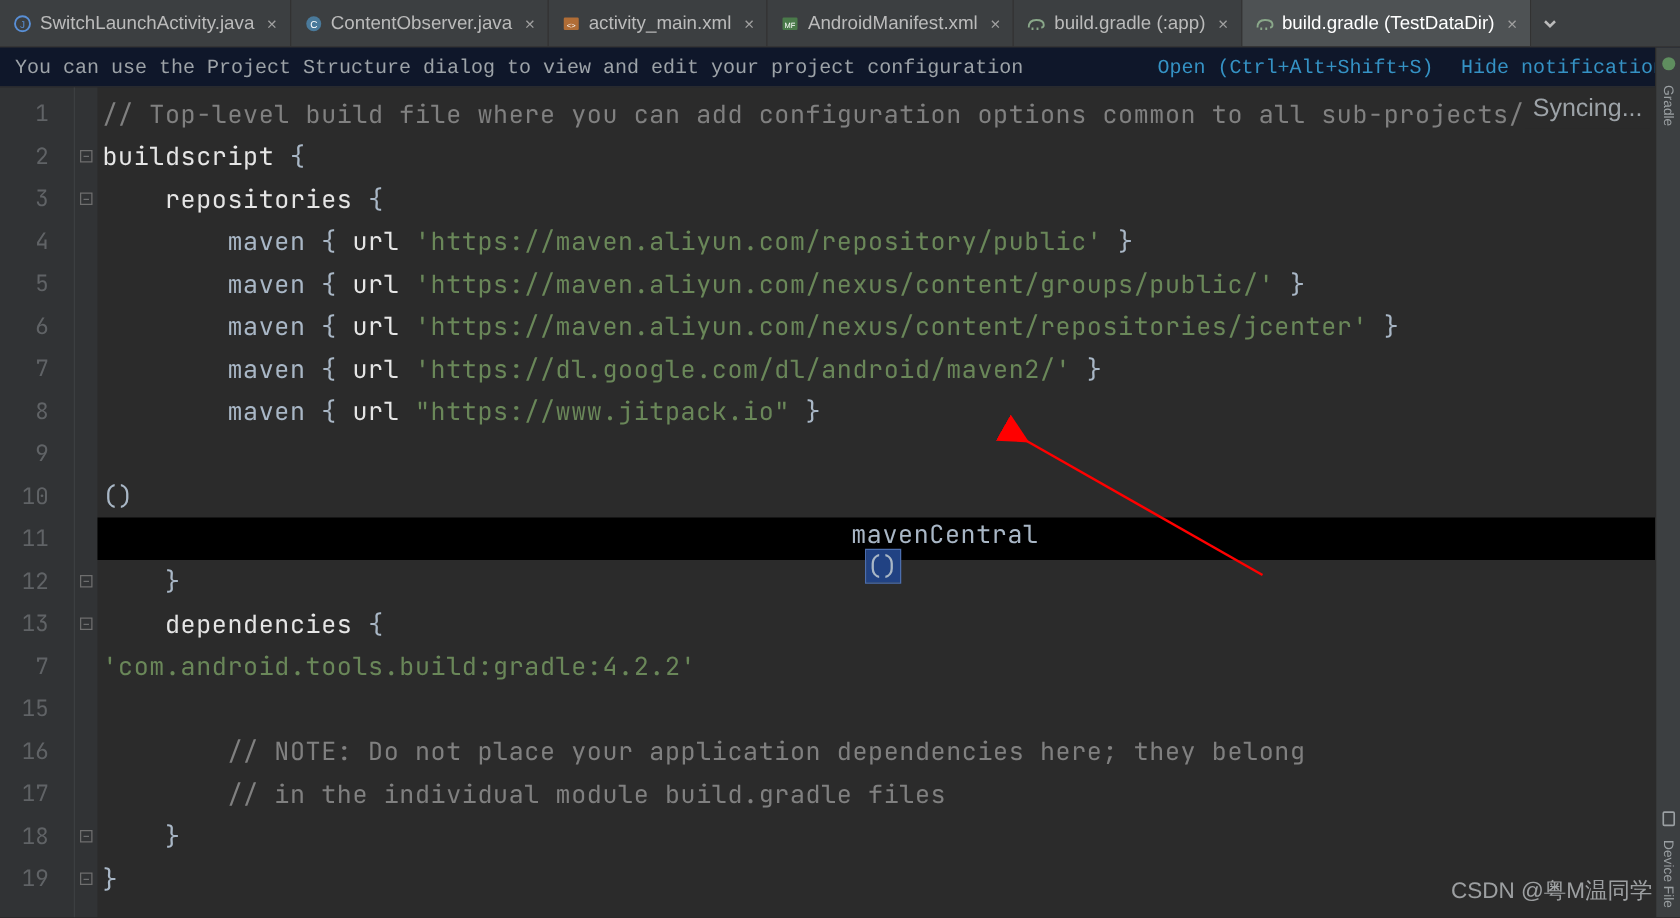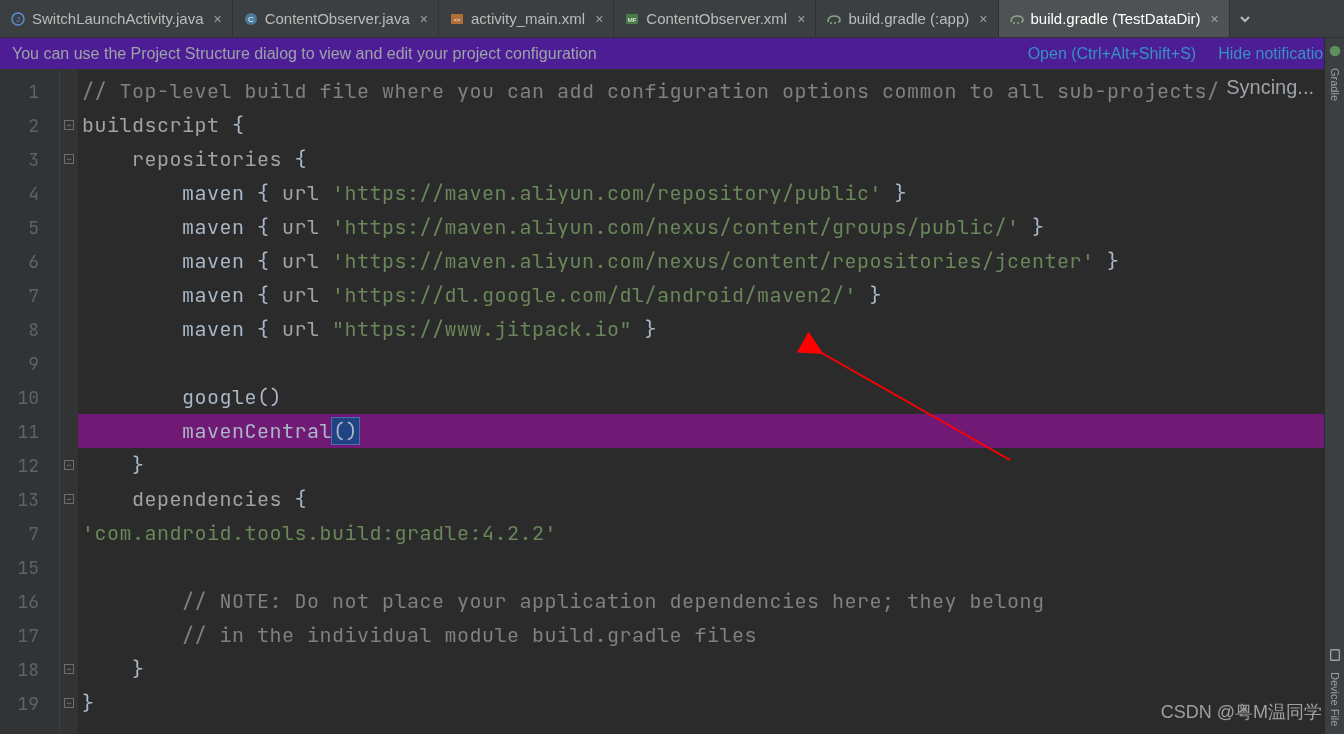--- a/index.html
+++ b/index.html
@@ -43,27 +43,28 @@
   }
   .tab-overflow {
     display: flex; align-items: center; justify-content: center;
     width: 30px;
     color: #bbbbbb;
     font-size: 18px;
   }
   
   .notif {
     height: 32px;
-    background: #4c1d95;
+    background: #0f172a;
     display: flex;
     align-items: center;
     padding: 0 12px;
     font-size: 16px;
     color: #9da3a8;
     border-bottom: 1px solid #323232;
+    font-family: Liberation Mono, monospace;
   }
   .notif .spacer { flex: 1; }
   .notif a { color: #3592c4; text-decoration: none; margin-left: 22px; cursor: pointer; }
   
   .editor {
     position: relative;
     height: calc(734px - 38px - 32px);
     display: flex;
     background: #2b2b2b;
   }
@@ -111,23 +112,23 @@
     letter-spacing: 0.5px;
     position: relative;
   }
   .code .line {
     height: 34px;
     display: flex;
     align-items: center;
     white-space: pre;
     padding-left: 4px;
   }
-  .line.hl { background: #701a75; }
+  .line.hl { background: #000000; flex-direction: column; }
   .cm { color: #808080; }
-  .kw { color: #a3a3a3; }
+  .kw { color: #e5e5e5; }
   .fn { color: #a9b7c6; }
   .str { color: #6a8759; }
   .punc { color: #a9b7c6; }
   .caret-box {
     background: #214283;
     outline: 1px solid #4b6eaf;
     padding: 0 1px;
   }
   
   .right-rail {
@@ -223,21 +224,21 @@
       <span>activity_main.xml</span>
       <span class="close">×</span>
     </div>
     <div class="tab">
       <span class="tab-icon">
         <svg width="14" height="14" viewBox="0 0 14 14">
           <rect x="1" y="2" width="12" height="10" rx="1" fill="#4a7a4a"></rect>
           <text x="7" y="10" text-anchor="middle" font-size="6" fill="#fff">MF</text>
         </svg>
       </span>
-      <span>ContentObserver.xml</span>
+      <span>AndroidManifest.xml</span>
       <span class="close">×</span>
     </div>
     <div class="tab">
       <span class="tab-icon">
         <svg width="16" height="14" viewBox="0 0 16 14">
           <path d="M2 10 Q2 4 8 4 Q14 4 14 8 Q14 10 12 10 M5 10 L5 12 M9 10 L9 12" fill="none" stroke="#8aa88a" stroke-width="1.5"></path>
         </svg>
       </span>
       <span>build.gradle (:app)</span>
       <span class="close">×</span>
@@ -323,21 +324,21 @@
   <div class="code" id="codearea">
       <div class="line"><span class="cm">// Top-level build file where you can add configuration options common to all sub-projects/modul</span></div>
       <div class="line"><span class="kw">buildscript </span><span class="punc">{</span></div>
       <div class="line"><span class="kw">    repositories </span><span class="punc">{</span></div>
       <div class="line"><span class="fn">        maven </span><span class="punc">{ </span><span class="kw">url </span><span class="str">'https://maven.aliyun.com/repository/public'</span><span class="punc"> }</span></div>
       <div class="line"><span class="fn">        maven </span><span class="punc">{ </span><span class="kw">url </span><span class="str">'https://maven.aliyun.com/nexus/content/groups/public/'</span><span class="punc"> }</span></div>
       <div class="line"><span class="fn">        maven </span><span class="punc">{ </span><span class="kw">url </span><span class="str">'https://maven.aliyun.com/nexus/content/repositories/jcenter'</span><span class="punc"> }</span></div>
       <div class="line"><span class="fn">        maven </span><span class="punc">{ </span><span class="kw">url </span><span class="str">'https://dl.google.com/dl/android/maven2/'</span><span class="punc"> }</span></div>
       <div class="line"><span class="fn">        maven </span><span class="punc">{ </span><span class="kw">url </span><span class="str">"https://www.jitpack.io"</span><span class="punc"> }</span></div>
       <div class="line"><span></span></div>
-      <div class="line"><span class="fn">        google</span><span class="punc">()</span></div>
+      <div class="line"><span class="punc">()</span></div>
       <div class="line hl"><span class="fn">        mavenCentral</span><span class="caret-box">()</span></div>
       <div class="line"><span class="punc">    }</span></div>
       <div class="line"><span class="kw">    dependencies </span><span class="punc">{</span></div>
       <div class="line"><span class="str">'com.android.tools.build:gradle:4.2.2'</span></div>
       <div class="line"><span></span></div>
       <div class="line"><span class="cm">        // NOTE: Do not place your application dependencies here; they belong</span></div>
       <div class="line"><span class="cm">        // in the individual module build.gradle files</span></div>
       <div class="line"><span class="punc">    }</span></div>
       <div class="line"><span class="punc">}</span></div>
     </div>

